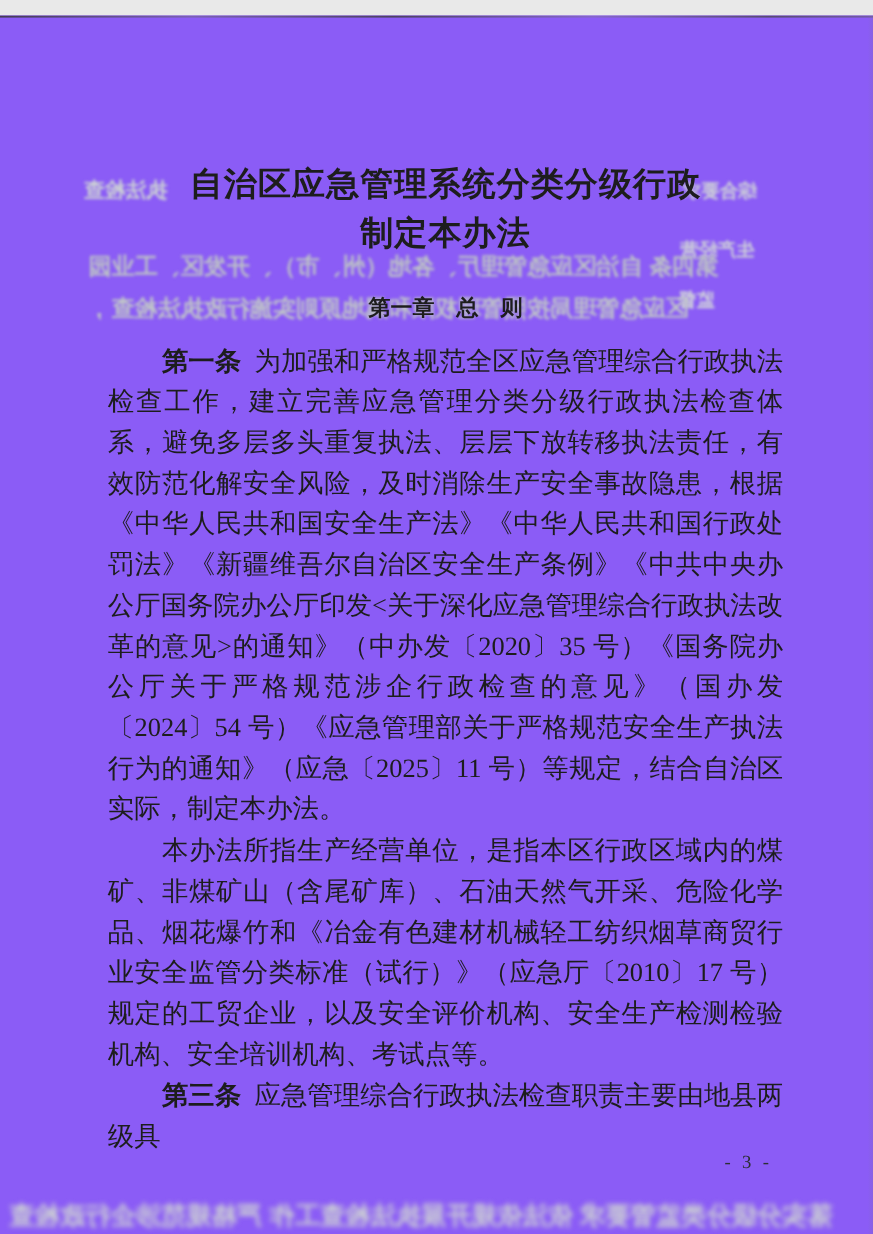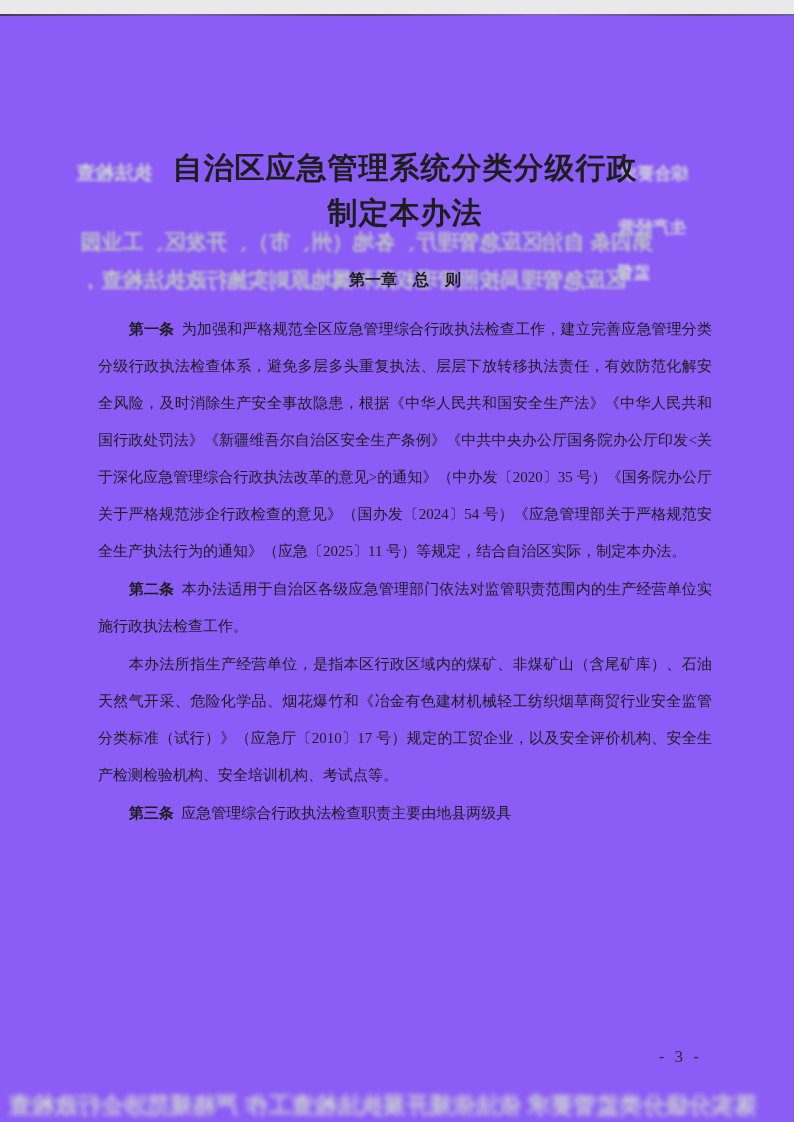--- a/index.html
+++ b/index.html
@@ -59,27 +59,27 @@
     font-weight:bold;
     font-size:30px;
     line-height:45px;
     letter-spacing:1px;
   }
   .chapter {
     margin-top:30px;
     text-align:center;
     font-family:"Liberation Sans","DejaVu Sans",sans-serif;
     font-weight:bold;
-    font-size:16px;
+    font-size:20px;
     line-height:30px;
   }
   .bodytext { margin-top:15px; }
   .bodytext p {
     margin:0;
-    font-size:15px;
+    font-size:24px;
     line-height:37px;
     text-align:justify;
     text-indent:2.05em;
   }
   b.lead {
     font-family:"Liberation Sans","DejaVu Sans",sans-serif;
     font-weight:bold;
     margin-right:0.5em;
   }
   b.lead:empty { margin-right:0; }
@@ -113,21 +113,20 @@
 
     <div class="title">
       <div>自治区应急管理系统分类分级行政</div>
       <div>制定本办法</div>
     </div>
 
     <div class="chapter">第一章　总　则</div>
 
     <div class="bodytext">
       <p><b class="lead">第一条</b><span>为加强和严格规范全区应急管理综合行政执法检查工作，建立完善应急管理分类分级行政执法检查体系，避免多层多头重复执法、层层下放转移执法责任，有效防范化解安全风险，及时消除生产安全事故隐患，根据《中华人民共和国安全生产法》《中华人民共和国行政处罚法》《新疆维吾尔自治区安全生产条例》《中共中央办公厅国务院办公厅印发&lt;关于深化应急管理综合行政执法改革的意见&gt;的通知》（中办发〔2020〕35 号）《国务院办公厅关于严格规范涉企行政检查的意见》（国办发〔2024〕54 号）《应急管理部关于严格规范安全生产执法行为的通知》（应急〔2025〕11 号）等规定，结合自治区实际，制定本办法。</span></p>
-      <p><b class="lead">第二条</b><span>本办法适用于自治区各级应急管理部门依法对监管职责范围内的生产经营单位实施行政执法检查工作。</span></p>
       <p><b class="lead"></b><span>本办法所指生产经营单位，是指本区行政区域内的煤矿、非煤矿山（含尾矿库）、石油天然气开采、危险化学品、烟花爆竹和《冶金有色建材机械轻工纺织烟草商贸行业安全监管分类标准（试行）》（应急厅〔2010〕17 号）规定的工贸企业，以及安全评价机构、安全生产检测检验机构、安全培训机构、考试点等。</span></p>
       <p><b class="lead">第三条</b><span>应急管理综合行政执法检查职责主要由地县两级具</span></p>
     </div>
 
   </div>
 
   <div class="page-number">- 3 -</div>
 
 </div>
 

